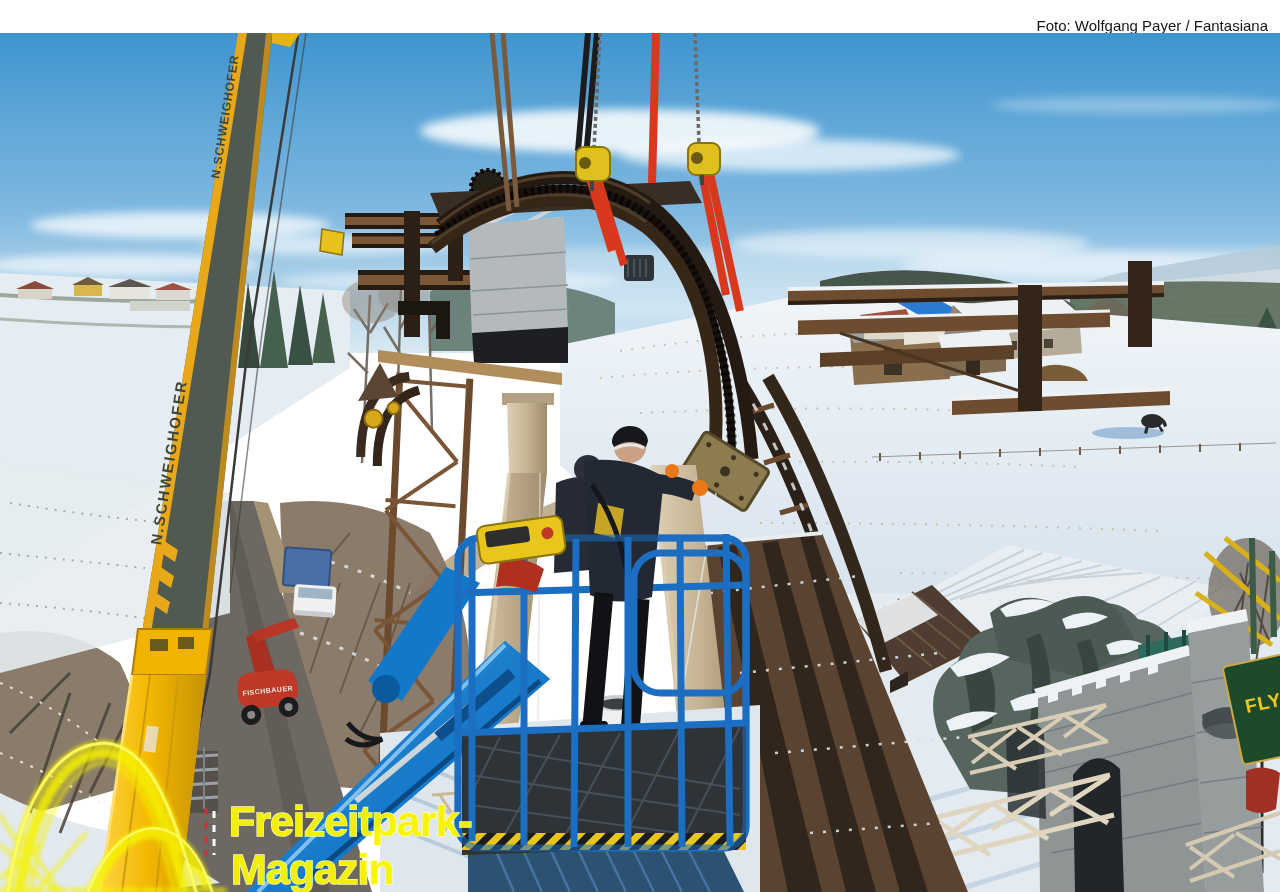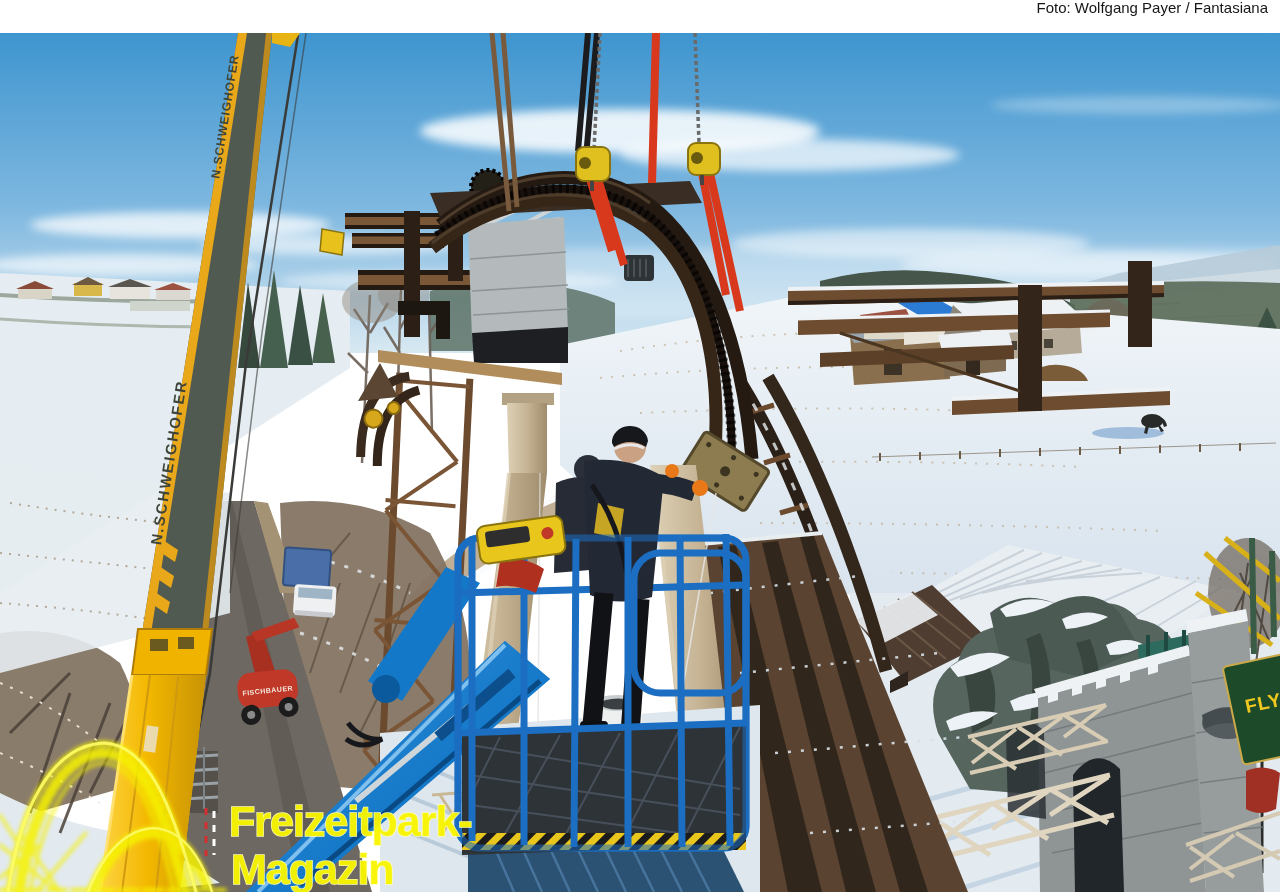--- a/index.html
+++ b/index.html
@@ -1,18 +1,18 @@
 <!DOCTYPE html>
 <html><head>
 <meta charset="utf-8">
 <style>
   html,body{margin:0;padding:0;background:#fff;}
   .stage{position:relative;width:1280px;height:892px;overflow:hidden;font-family:"Liberation Sans",sans-serif;}
   .credit-bar{position:absolute;top:0;left:0;width:1280px;height:33px;background:#ffffff;
-    display:flex;align-items:flex-start;justify-content:flex-end;box-sizing:border-box;padding-right:12px;}
+    display:flex;align-items:flex-end;justify-content:flex-end;box-sizing:border-box;padding-right:12px;}
   .credit-bar span{font:15px/1 "Liberation Sans",sans-serif;color:#161616;}
   .photo{position:absolute;top:33px;left:0;width:1280px;height:859px;}
   svg{display:block}
   .wm-text{font-family:"Liberation Sans",sans-serif;font-weight:bold;paint-order:stroke;}
 </style>
 </head>
 <body>
 
 <div class="stage">
   <div class="credit-bar">

